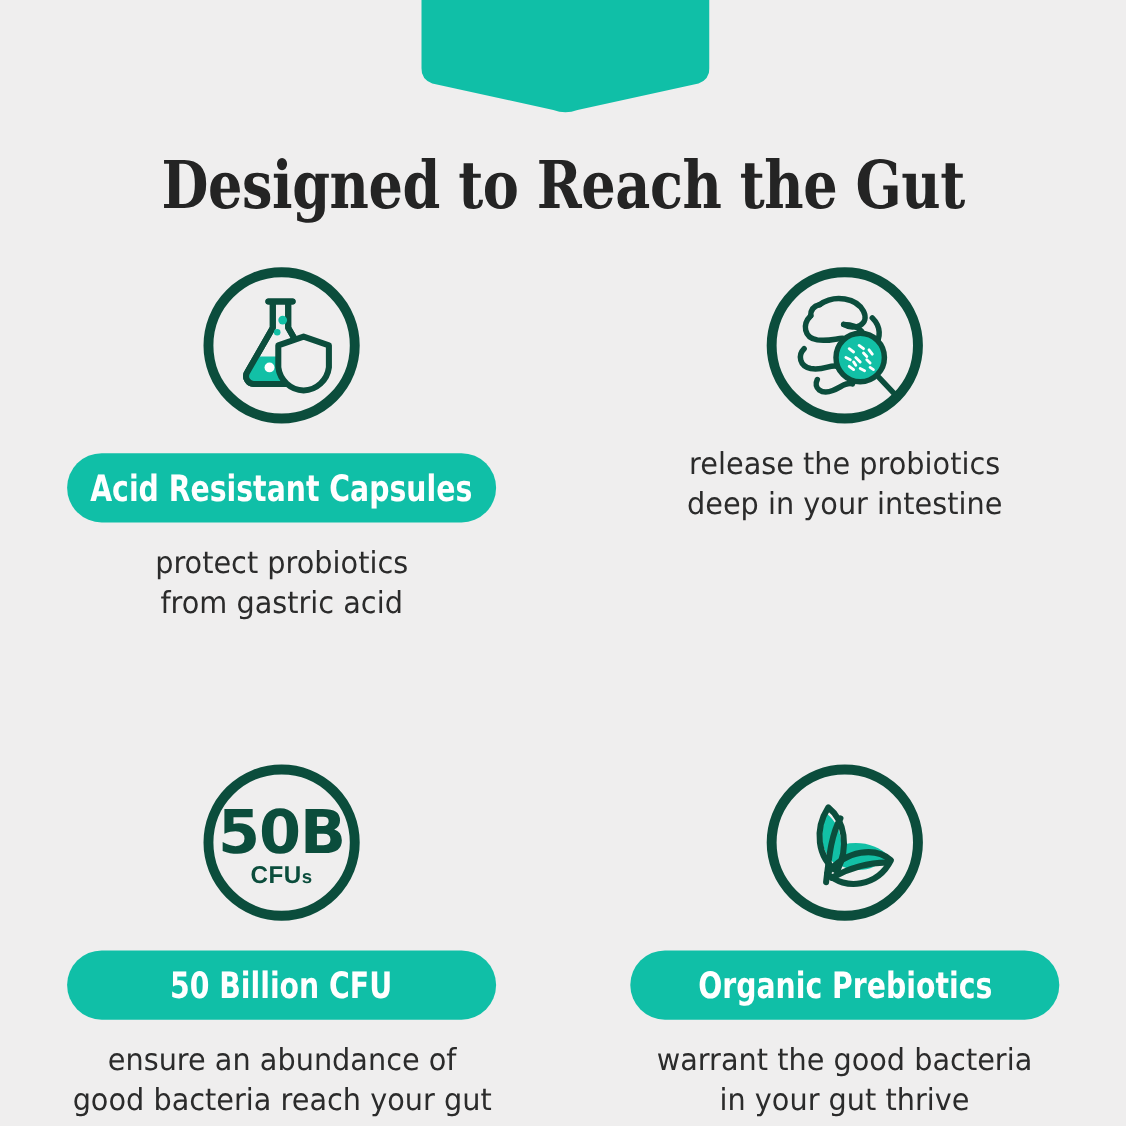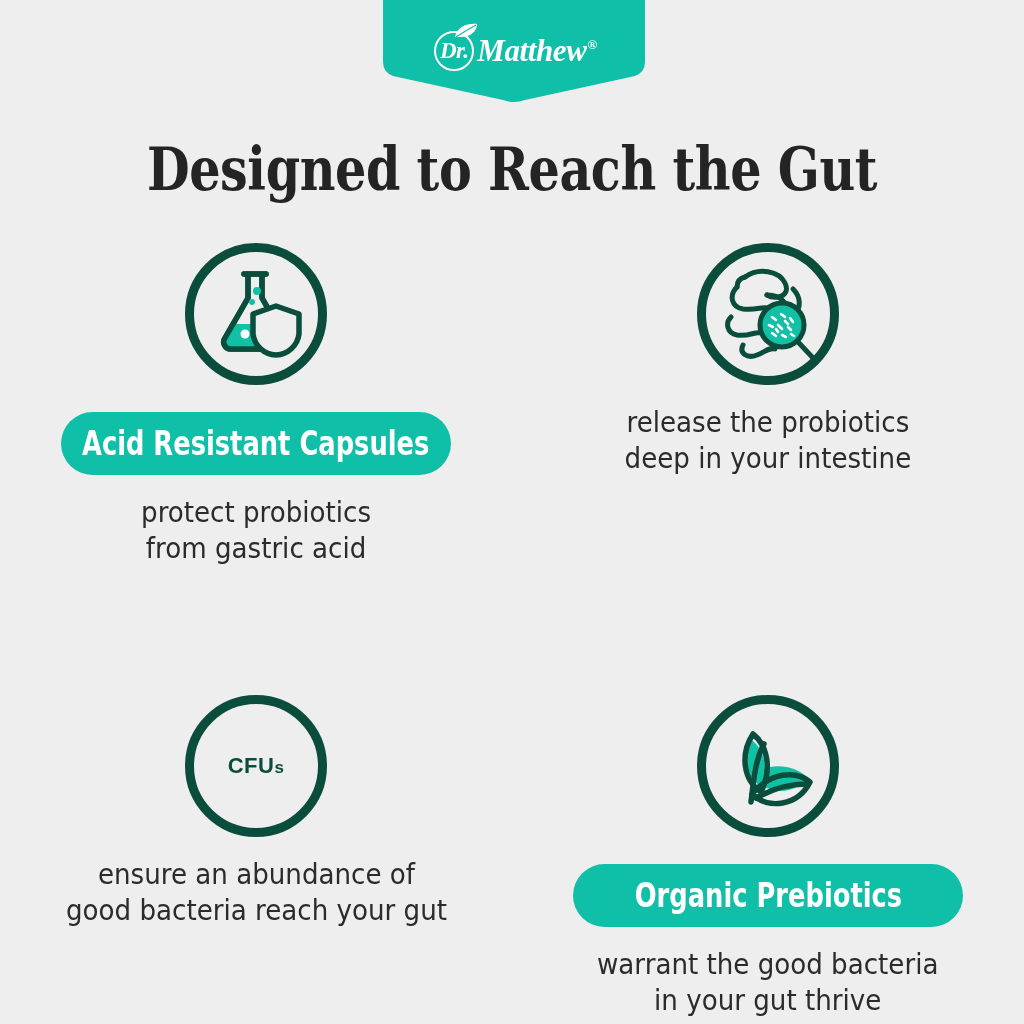--- a/index.html
+++ b/index.html
@@ -212,31 +212,20 @@
 </style>
 </head>
 <body>
 
 <div id="page">
 
   <div class="brand-banner">
     <svg viewBox="0 0 262 104">
       <path d="M0,0 L262,0 L262,62 Q262,72 252,76 L142,100 Q131,104 120,100 L10,76 Q0,72 0,62 Z" fill="#10bfa7"></path>
     </svg>
-    <div class="brand-logo">
-      <div class="brand-dr">
-        <div class="dr-ring"></div>
-        <div class="dr-text">Dr.</div>
-        <svg class="dr-leaf" viewBox="0 0 26 16">
-          <path d="M2,14 C4,4 14,0 24,1 C24,9 16,15 6,14 Z" fill="#ffffff"></path>
-          <path d="M3,14 C9,10 16,6 23,2" stroke="#10bfa7" stroke-width="1.2" fill="none"></path>
-        </svg>
-      </div>
-      <div class="brand-name"><span>Matthew</span><sup>®</sup></div>
-    </div>
   </div>
 
   <div class="headline">Designed to Reach the Gut</div>
 
   <div class="grid">
 
     <div class="row row-1">
 
       <div class="cell">
         <div class="icon-circle">
@@ -300,21 +289,25 @@
           <span class="line">release the probiotics</span>
           <span class="line">deep in your intestine</span>
         </div>
       </div>
     </div>
 
     <div class="row row-2">
 
       <div class="cell">
         <div class="icon-circle cfu-circle">
+          <div class="cfu-number">50B</div>
           <div class="cfu-sub"><span>CFU</span><span class="small-s">s</span></div>
+        </div>
+        <div class="pill">
+          <span class="pill-label">50 Billion CFU</span>
         </div>
         <div class="desc">
           <span class="line">ensure an abundance of</span>
           <span class="line">good bacteria reach your gut</span>
         </div>
       </div>
 
       <div class="cell">
         <div class="icon-circle">
           <svg width="104" height="104" viewBox="0 0 104 104">

